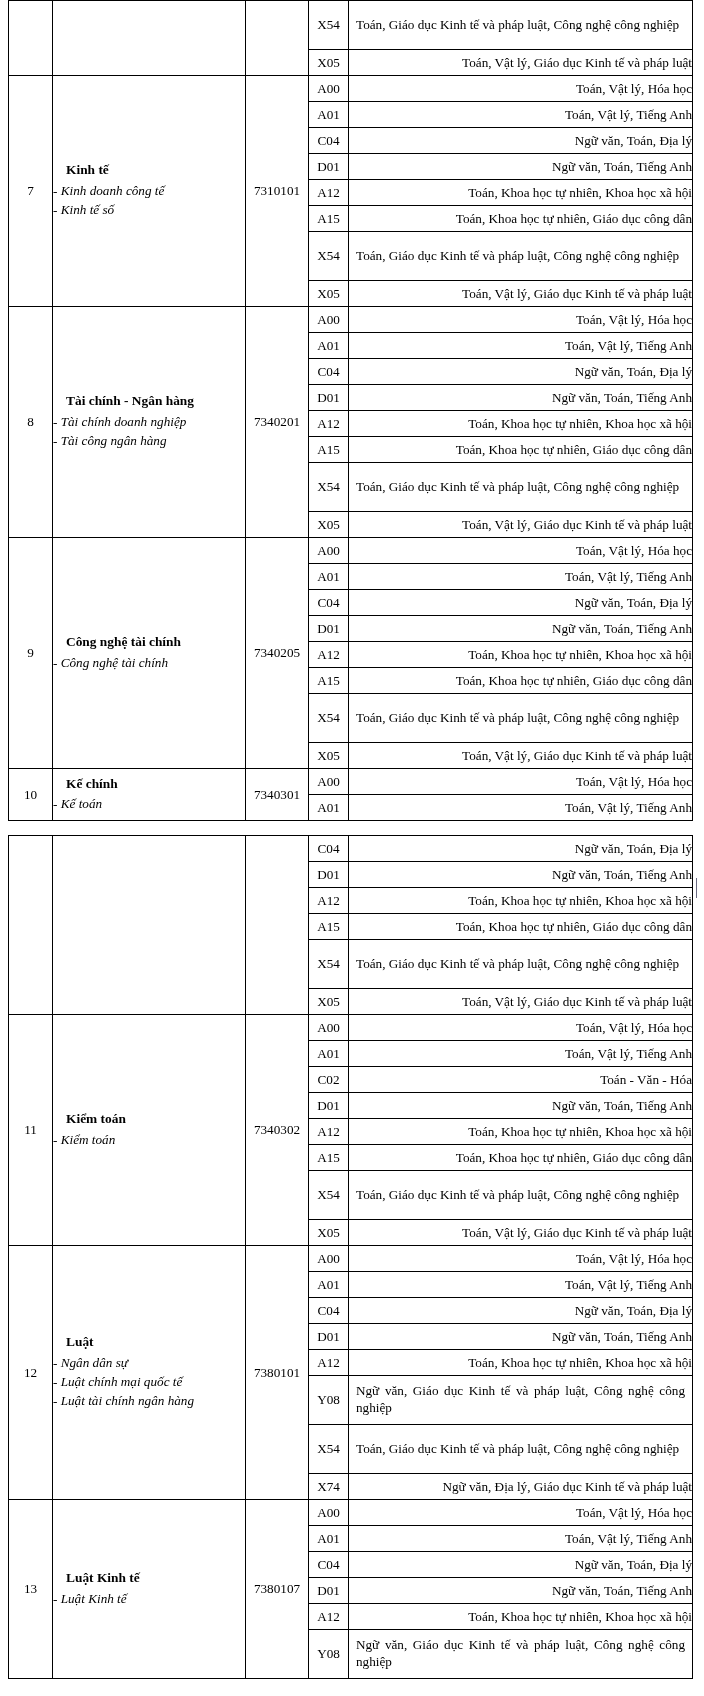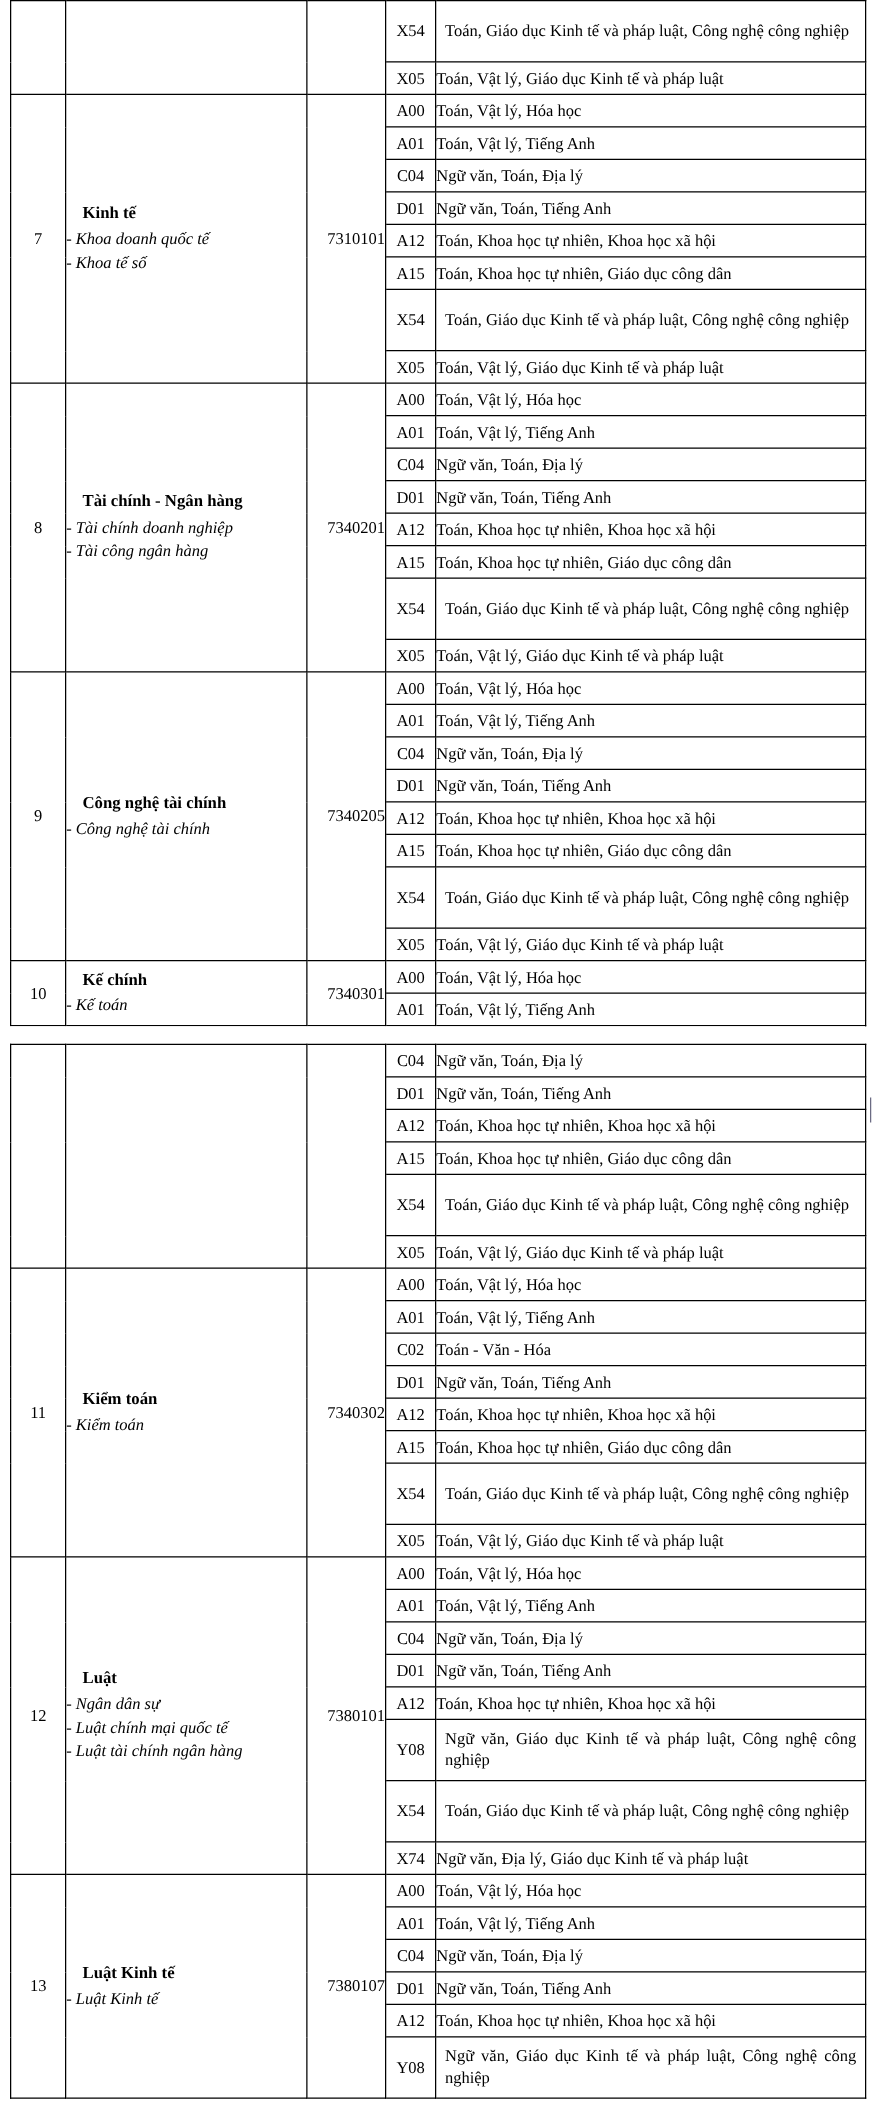--- a/index.html
+++ b/index.html
@@ -56,30 +56,30 @@
     margin-left: 13px;
   }
   .cell-name .major-sub {
     display: block;
     font-style: italic;
     font-size: 13.2px;
     line-height: 1.45;
     white-space: nowrap;
   }
   .cell-code {
-    text-align: right;
+    text-align: center;
     font-size: 13.2px;
   }
   .cell-blk {
     text-align: center;
     font-size: 13.2px;
     padding: 2px 0;
   }
   .cell-subj {
-    text-align: left;
+    text-align: right;
     padding: 2px 6px 2px 7px;
     font-size: 13.2px;
   }
   .cell-subj.two-line {
     text-align: justify;
     text-align-last: left;
     padding: 3px 7px 3px 7px;
     line-height: 1.28;
   }
   .row-1 td { height: 25px; }
@@ -122,22 +122,22 @@
             <td class="cell-subj two-line">Toán, Giáo dục Kinh tế và pháp luật, Công nghệ công nghiệp</td>
           </tr>
           <tr class="row-1">
             <td class="cell-blk">X05</td>
             <td class="cell-subj">Toán, Vật lý, Giáo dục Kinh tế và pháp luật</td>
           </tr>
           <tr class="row-1">
             <td class="cell-idx" rowspan="8">7</td>
             <td class="cell-name" rowspan="8">
               <span class="major-title">Kinh tế</span>
-              <span class="major-sub">- Khoa doanh quốc tế</span>
-              <span class="major-sub">- Khoa tế số</span>
+              <span class="major-sub">- Kinh doanh công tế</span>
+              <span class="major-sub">- Kinh tế số</span>
             </td>
             <td class="cell-code" rowspan="8">7310101</td>
             <td class="cell-blk">A00</td>
             <td class="cell-subj">Toán, Vật lý, Hóa học</td>
           </tr>
           <tr class="row-1">
             <td class="cell-blk">A01</td>
             <td class="cell-subj">Toán, Vật lý, Tiếng Anh</td>
           </tr>
           <tr class="row-1">

